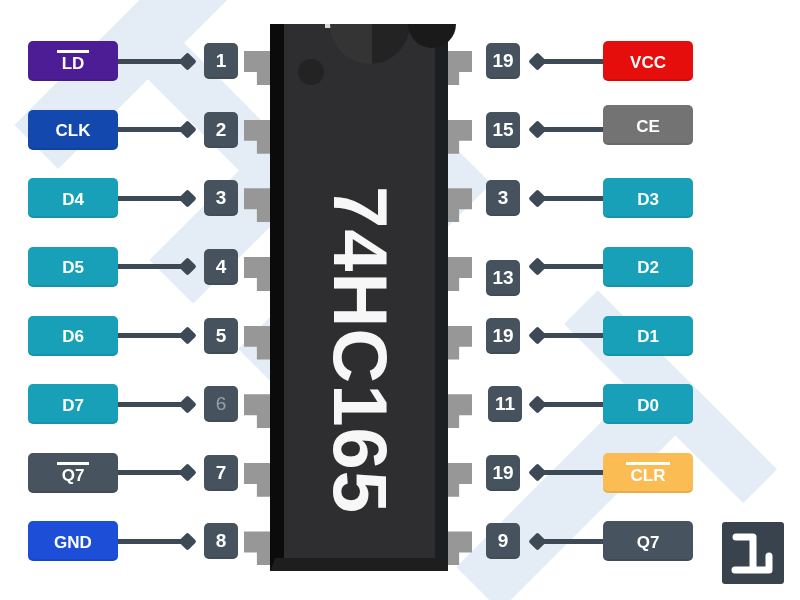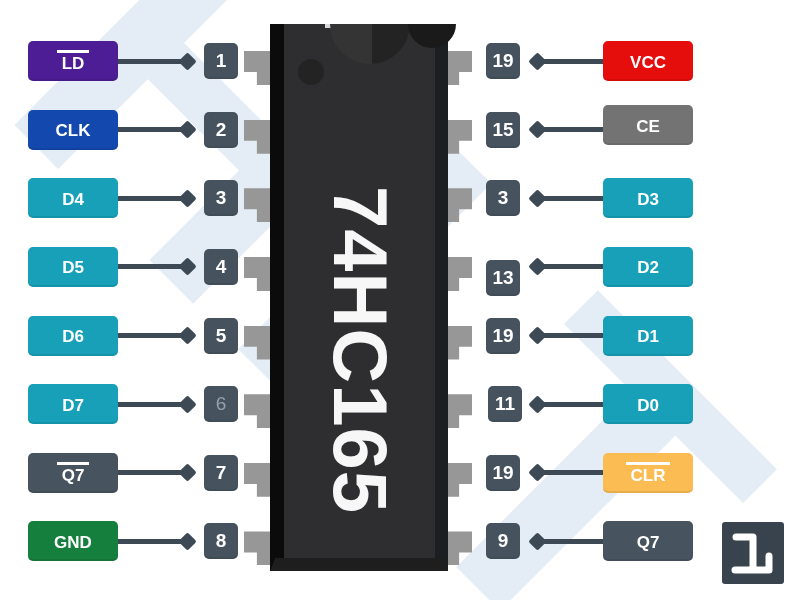--- a/index.html
+++ b/index.html
@@ -108,21 +108,21 @@
       <div class="diamond" style="left: 180.5px; top: 397.7px;"></div>
       <div class="numbox muted" style="left: 204px; top: 386.2px;">6</div>
       <div class="leg left" style="left: 244px; top: 394.2px;"></div>
       <div class="labelbox" style="left: 28px; top: 452.84px; background: rgb(71, 83, 94);">
         <span class="labeltext overline">Q7</span>
       </div>
       <div class="connector" style="left: 117px; top: 470.34px; width: 70px;"></div>
       <div class="diamond" style="left: 180.5px; top: 466.34px;"></div>
       <div class="numbox" style="left: 204px; top: 454.84px;">7</div>
       <div class="leg left" style="left: 244px; top: 462.84px;"></div>
-      <div class="labelbox" style="left: 28px; top: 521.48px; background: #15803d;">
+      <div class="labelbox" style="left: 28px; top: 521.48px; background: #1d4ed8;">
         <span class="labeltext">GND</span>
       </div>
       <div class="connector" style="left: 117px; top: 538.98px; width: 70px;"></div>
       <div class="diamond" style="left: 180.5px; top: 534.98px;"></div>
       <div class="numbox" style="left: 204px; top: 523.48px;">8</div>
       <div class="leg left" style="left: 244px; top: 531.48px;"></div>
       <div class="labelbox" style="left: 603px; top: 41px; background: rgb(230, 13, 13);">
         <span class="labeltext">VCC</span>
       </div>
       <div class="connector" style="left: 537px; top: 58.5px; width: 67px;"></div>

